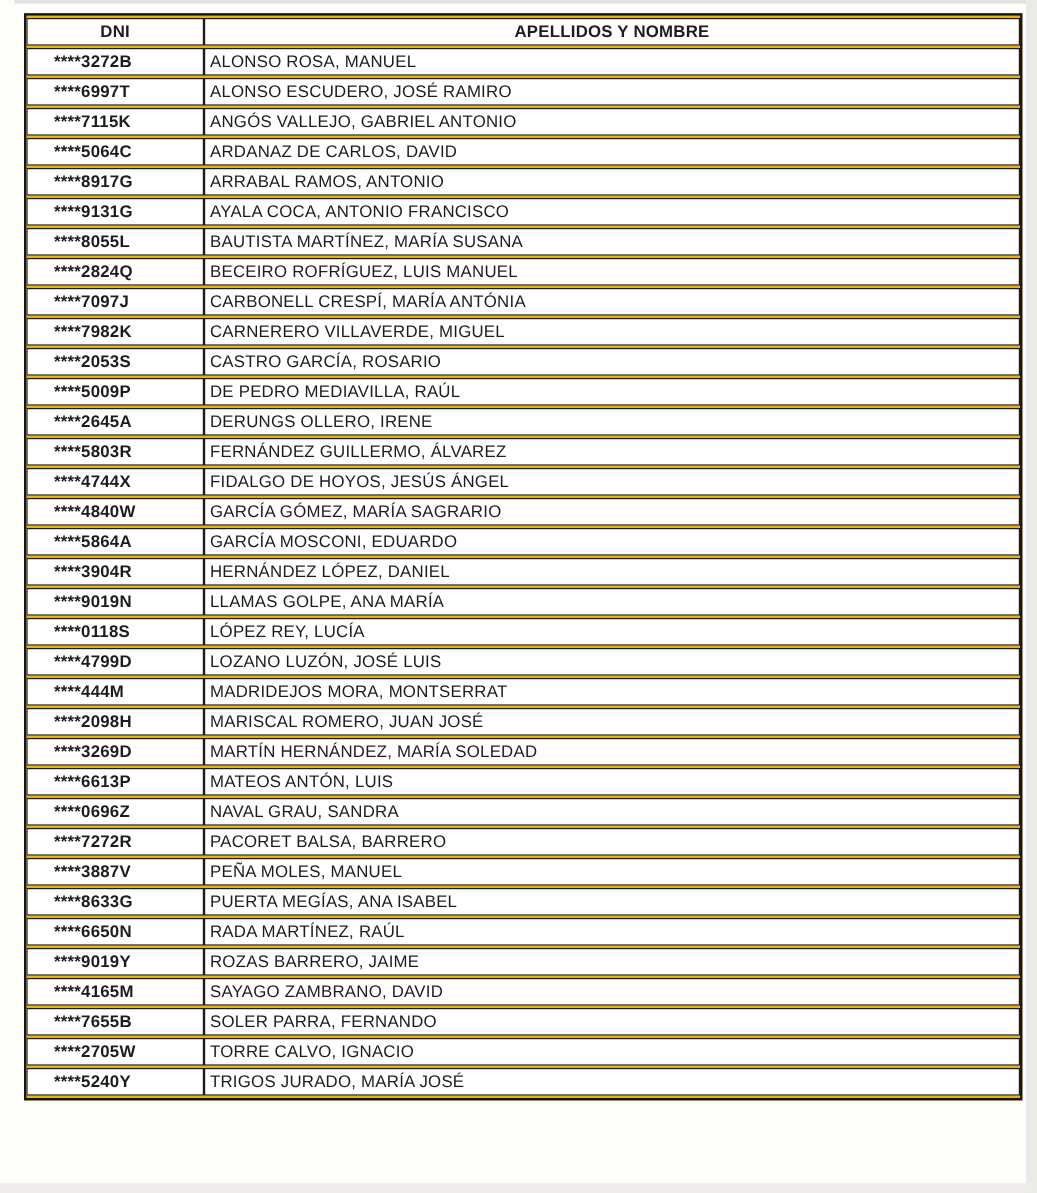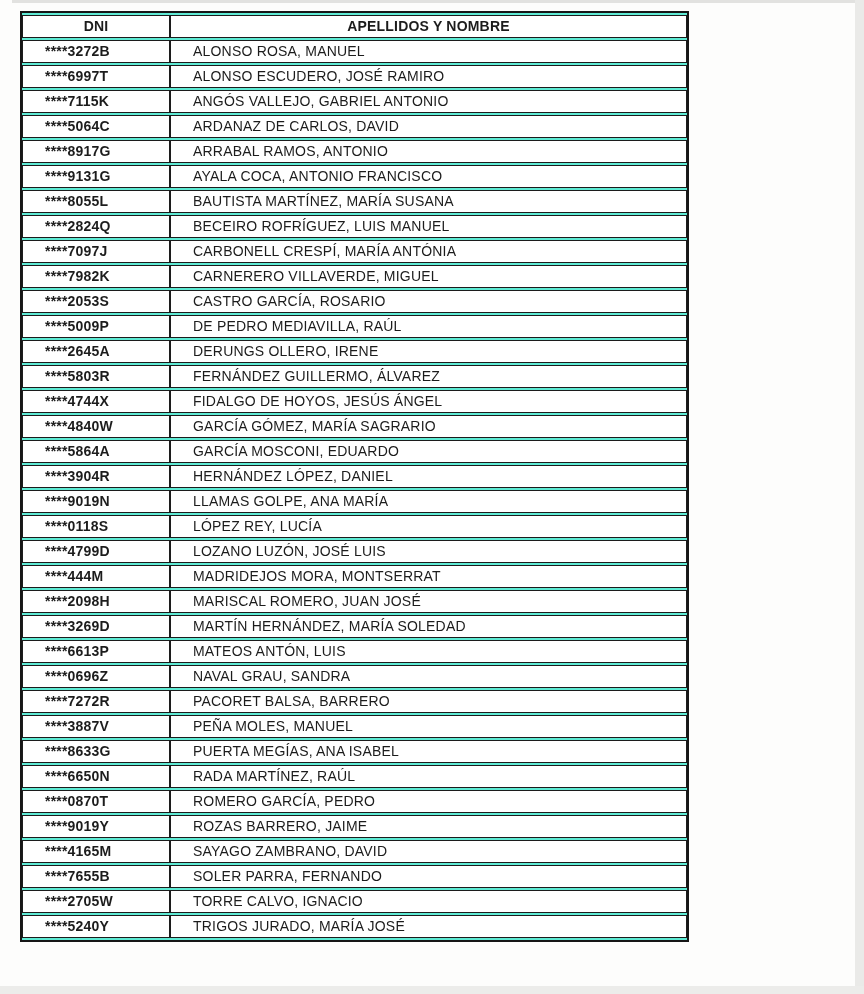--- a/index.html
+++ b/index.html
@@ -29,26 +29,26 @@
   .scan-edge-bottom {
     position: absolute;
     left: 0; right: 0; bottom: 0;
     height: 8px;
     background: #ececea;
   }
   table.roster {
     position: absolute;
     left: 20px;
     top: 11px;
-    width: 669px;
+    width: 832px;
     table-layout: fixed;
     border-collapse: separate;
     border-spacing: 0 2px;
     border: 2px solid #161616;
-    background: #5eead4;
+    background: #eab308;
   }
   col.c-dni { width: 148px; }
   th, td {
     border: 1px solid #1c1c1c;
     font-size: 14px;
     color: #1c1c1c;
     height: 21px;
     line-height: 21px;
     padding: 0 4px;
     white-space: nowrap;
@@ -61,21 +61,21 @@
     background: #ffffff;
   }
   td.cell-dni {
     padding-left: 22px;
     font-weight: bold;
     font-weight: normal;
     margin-top: 46px;
   }
   td.cell-dni { font-weight: bold; }
   td.cell-name {
-    padding-left: 22px;
+    padding-left: 4px;
   }
   tbody td { background: #ffffff; }
 </style>
 </head>
 <body>
 
 <div class="scan-edge-top"></div>
 <div class="scan-edge-right"></div>
 <div class="scan-edge-bottom"></div>
 
@@ -205,24 +205,20 @@
       </tr>
       <tr>
         <td class="cell-dni">****8633G</td>
         <td class="cell-name">PUERTA MEGÍAS, ANA ISABEL</td>
       </tr>
       <tr>
         <td class="cell-dni">****6650N</td>
         <td class="cell-name">RADA MARTÍNEZ, RAÚL</td>
       </tr>
       <tr>
-        <td class="cell-dni">****0870T</td>
-        <td class="cell-name">ROMERO GARCÍA, PEDRO</td>
-      </tr>
-      <tr>
         <td class="cell-dni">****9019Y</td>
         <td class="cell-name">ROZAS BARRERO, JAIME</td>
       </tr>
       <tr>
         <td class="cell-dni">****4165M</td>
         <td class="cell-name">SAYAGO ZAMBRANO, DAVID</td>
       </tr>
       <tr>
         <td class="cell-dni">****7655B</td>
         <td class="cell-name">SOLER PARRA, FERNANDO</td>

